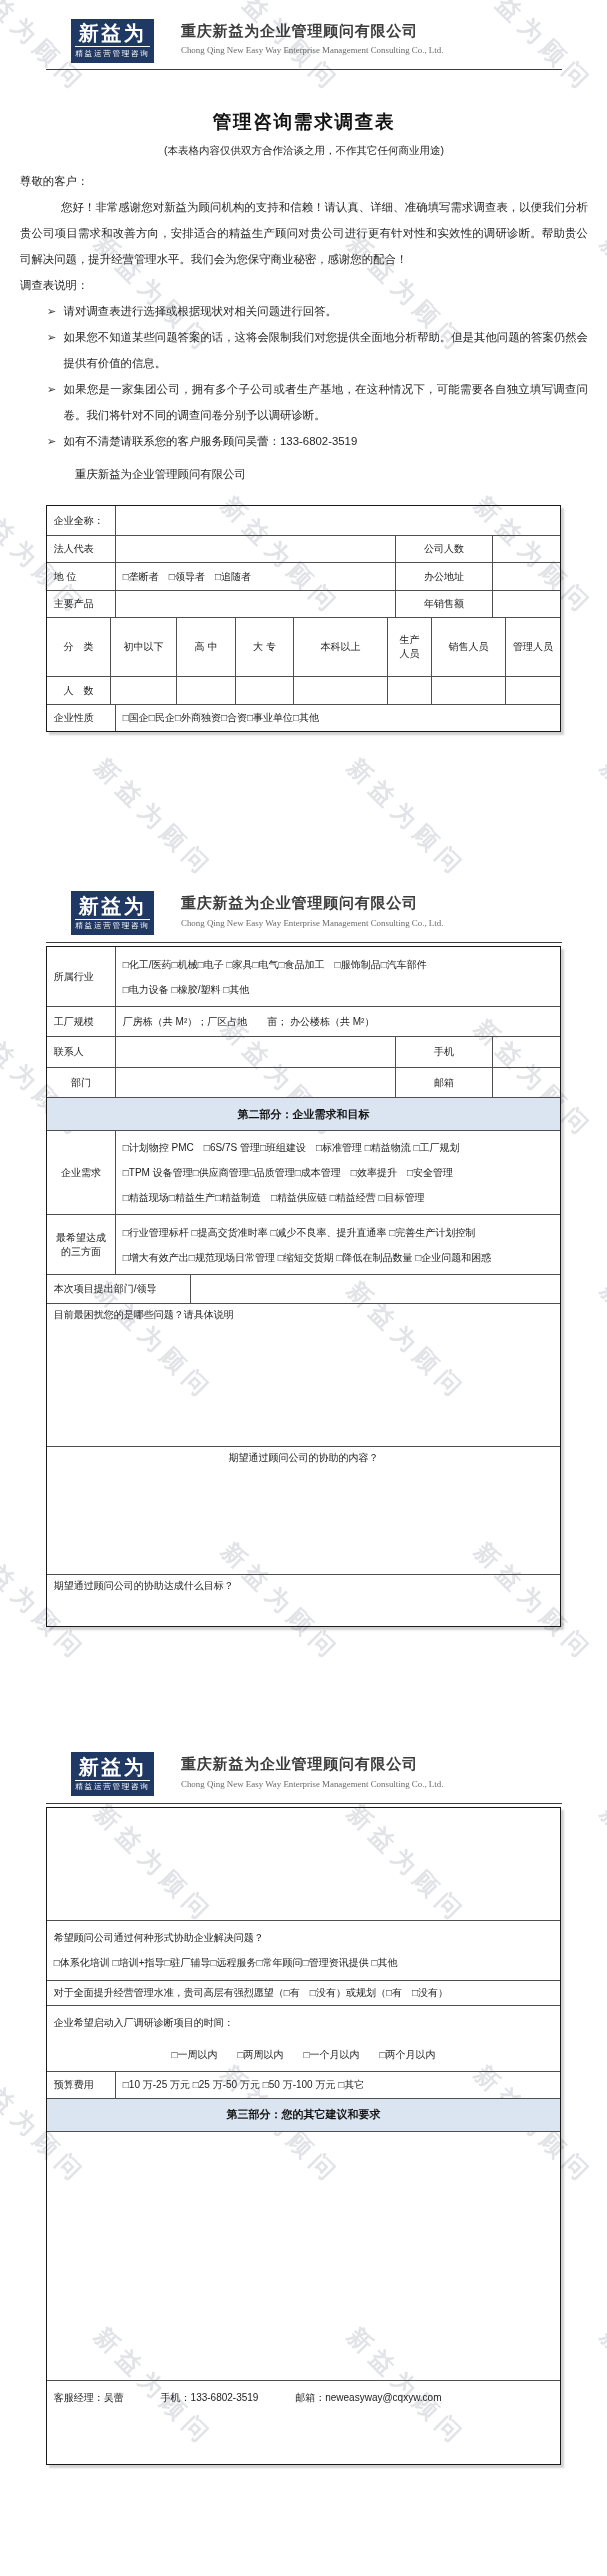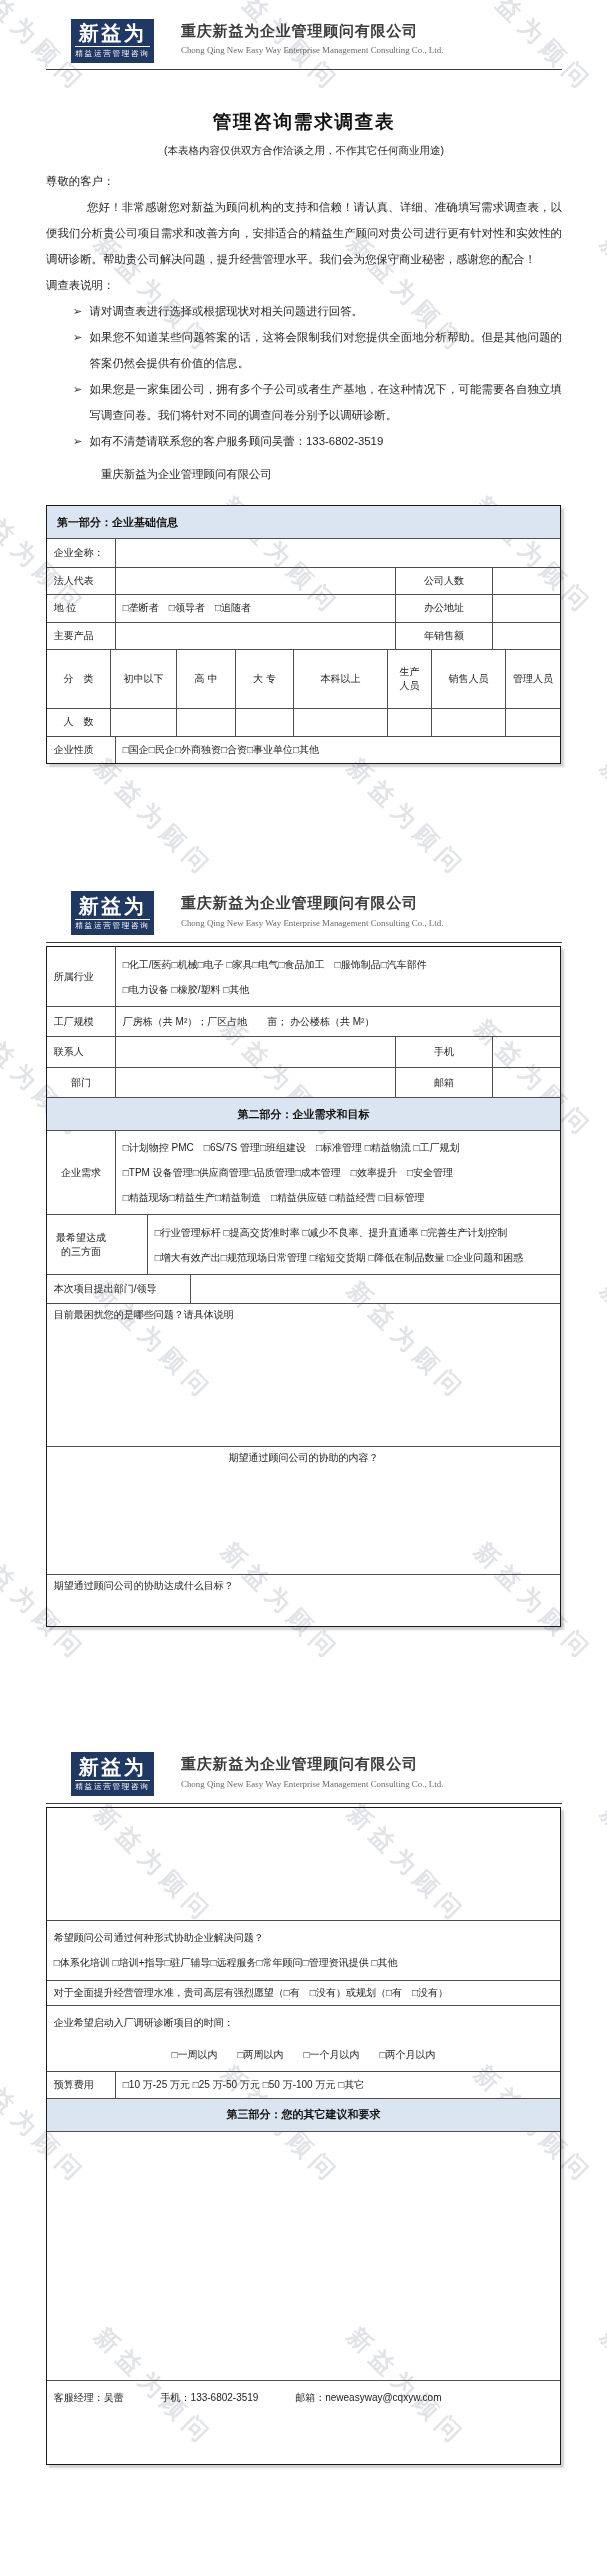--- a/index.html
+++ b/index.html
@@ -34,21 +34,21 @@
   .logo-main { font-size:20px; font-weight:bold; letter-spacing:2.5px; line-height:22px; text-align:center; }
   .logo-sub  { font-size:7.6px; letter-spacing:1.7px; text-align:center; border-top:1.7px solid #fff; margin-top:1.7px; padding-top:1.7px; white-space:nowrap; }
   .company-block { margin-left:27px; padding-top:3.4px; }
   .company-cn { font-size:15px; font-weight:bold; color:#3d3d3d; letter-spacing:0.8px; font-family:"Liberation Serif","DejaVu Serif",serif; }
   .company-en { font-size:8.9px; color:#6b6b6b; margin-top:4.2px; font-family:"Liberation Serif","DejaVu Serif",serif; }
   .header-rule { border:none; border-top:1.7px solid #3c3c3c; margin-top:6.8px; }
 
   
   .doc-title { text-align:center; font-size:18.6px; font-weight:bold; color:#141414; margin-top:39px; letter-spacing:1.7px; }
   .doc-subtitle { text-align:center; font-size:10.5px; color:#262626; margin-top:8.4px; }
-  .intro { padding:0 46px; font-size:11.4px; line-height:26px; }
+  .intro { padding:0 20px; font-size:11.4px; line-height:26px; }
   .salutation { margin-top:10px; }
   .greeting { text-indent:3.6em; text-align:justify; }
   .notes-label { }
   .bullet { display:flex; }
   .bullet-marker { width:18.6px; flex:none; padding-left:1.7px; color:#3a3a3a; }
   .bullet-body { flex:1; text-align:justify; }
   .bullet-wrap { padding-left:25px; }
   .signature { margin-top:6.8px; padding-left:55px; }
 
   
@@ -67,21 +67,21 @@
   .sec-head {
     background:#dbe5f1; font-weight:bold; font-size:11px; color:#141414;
     padding:8.4px 10px;
   }
   .sec-head.center { text-align:center; }
   .multiline { line-height:25px; }
   .q-cell { justify-content:flex-start; line-height:25px; }
 
   
   .r-h34 { min-height:29px; } .r-h32 { min-height:27px; } .r-h33 { min-height:28px; }
-  .r-h70 { min-height:59px; } .r-h36 { min-height:30px; } .r-h37 { min-height:31px; } .r-h98 { min-height:83px; } .r-h65 { min-height:55px;gap:32px; }
+  .r-h70 { min-height:59px; } .r-h36 { min-height:30px; } .r-h37 { min-height:31px; } .r-h98 { min-height:83px; } .r-h65 { min-height:55px; }
   .r-h35 { min-height:29.5px; } .r-h170 { min-height:143px; } .r-h152 { min-height:128px;text-align:center; }
   .r-h62 { min-height:52px; } .r-h133 { min-height:112px; } .r-h30 { min-height:25px; }
   .r-h295 { min-height:249px; } .r-h100 { min-height:84px; }
 
   
   .w80 { width:68px; flex:none; } .w280 { width:236px; flex:none; }
   .w115 { width:97px; flex:none;margin-left:44px; }
   .w75 { width:63px; flex:none; } .w78 { width:66px; flex:none; }
   .w70 { width:59px; flex:none; } .w69 { width:58px; flex:none; }
   .w111 { width:94px; flex:none; } .w52 { width:44px; flex:none; }
@@ -168,23 +168,20 @@
       </div>
       <div class="bullet">
         <span class="bullet-marker">➢</span>
         <span class="bullet-body">如有不清楚请联系您的客户服务顾问吴蕾：133-6802-3519</span>
       </div>
     </div>
     <div class="signature">重庆新益为企业管理顾问有限公司</div>
   </div>
 
   <div class="tbl tbl-gap-1">
-    <div class="tr">
-      <div class="sec-head fill">第一部分：企业基础信息</div>
-    </div>
     <div class="tr r-h34">
       <div class="td w80">企业全称：</div>
       <div class="td fill"></div>
     </div>
     <div class="tr r-h32">
       <div class="td w80">法人代表</div>
       <div class="td w280"></div>
       <div class="td w115 ctr">公司人数</div>
       <div class="td fill"></div>
     </div>

